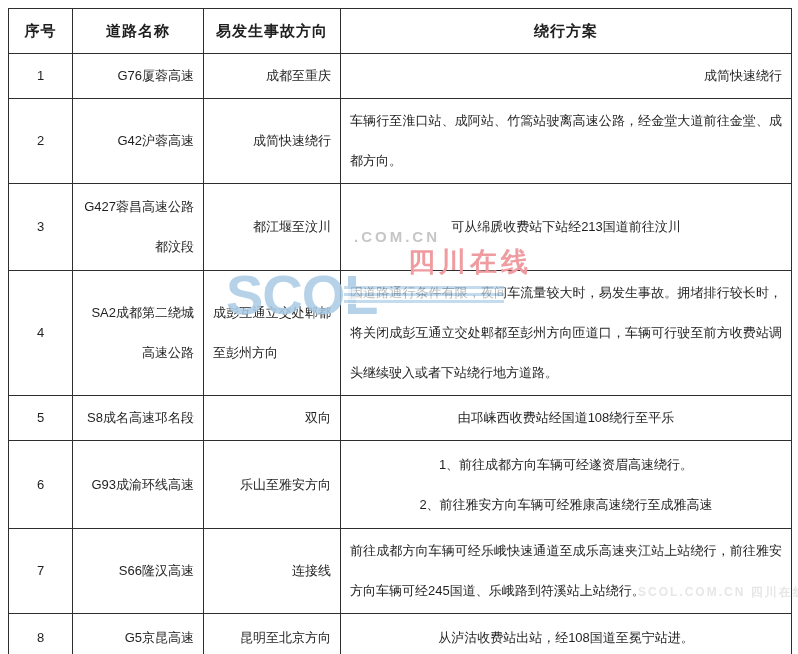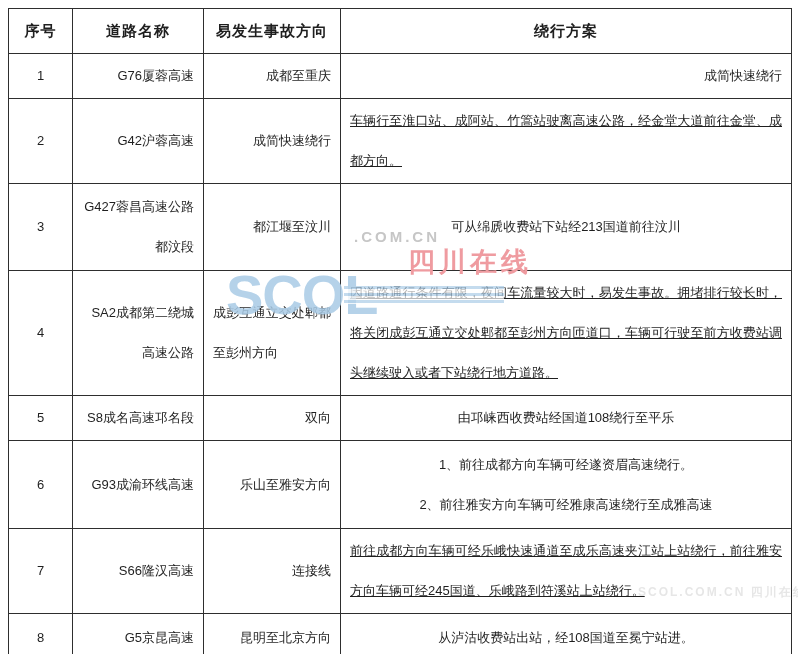--- a/index.html
+++ b/index.html
@@ -28,21 +28,21 @@
   table.detour th{
     font-size:15px;font-weight:bold;text-align:center;height:40px;line-height:20px;
     letter-spacing:1px;
   }
   td.cell-no{text-align:center;padding:2px 2px;}
   td.cell-road{text-align:right;padding:2px 8px;}
   td.cell-dir{text-align:right;}
   td.cell-dir.align-justify{text-align:justify;text-justify:inter-ideograph;}
   td.cell-plan{text-align:center;white-space:pre-line;}
   td.cell-plan.align-center{text-align:right;}
-  td.cell-plan.align-justify{text-align:justify;text-justify:inter-ideograph;text-decoration:underline;}
+  td.cell-plan.align-justify{text-align:justify;text-justify:inter-ideograph;}
   
   tbody tr:nth-child(1){height:43px;}
   tbody tr:nth-child(2){height:85px;}
   tbody tr:nth-child(3){height:87px;}
   tbody tr:nth-child(4){height:124px;}
   tbody tr:nth-child(5){height:40px;}
   tbody tr:nth-child(6){height:88px;}
   tbody tr:nth-child(7){height:80px;}
   tbody tr:nth-child(8){height:48px;}
 

